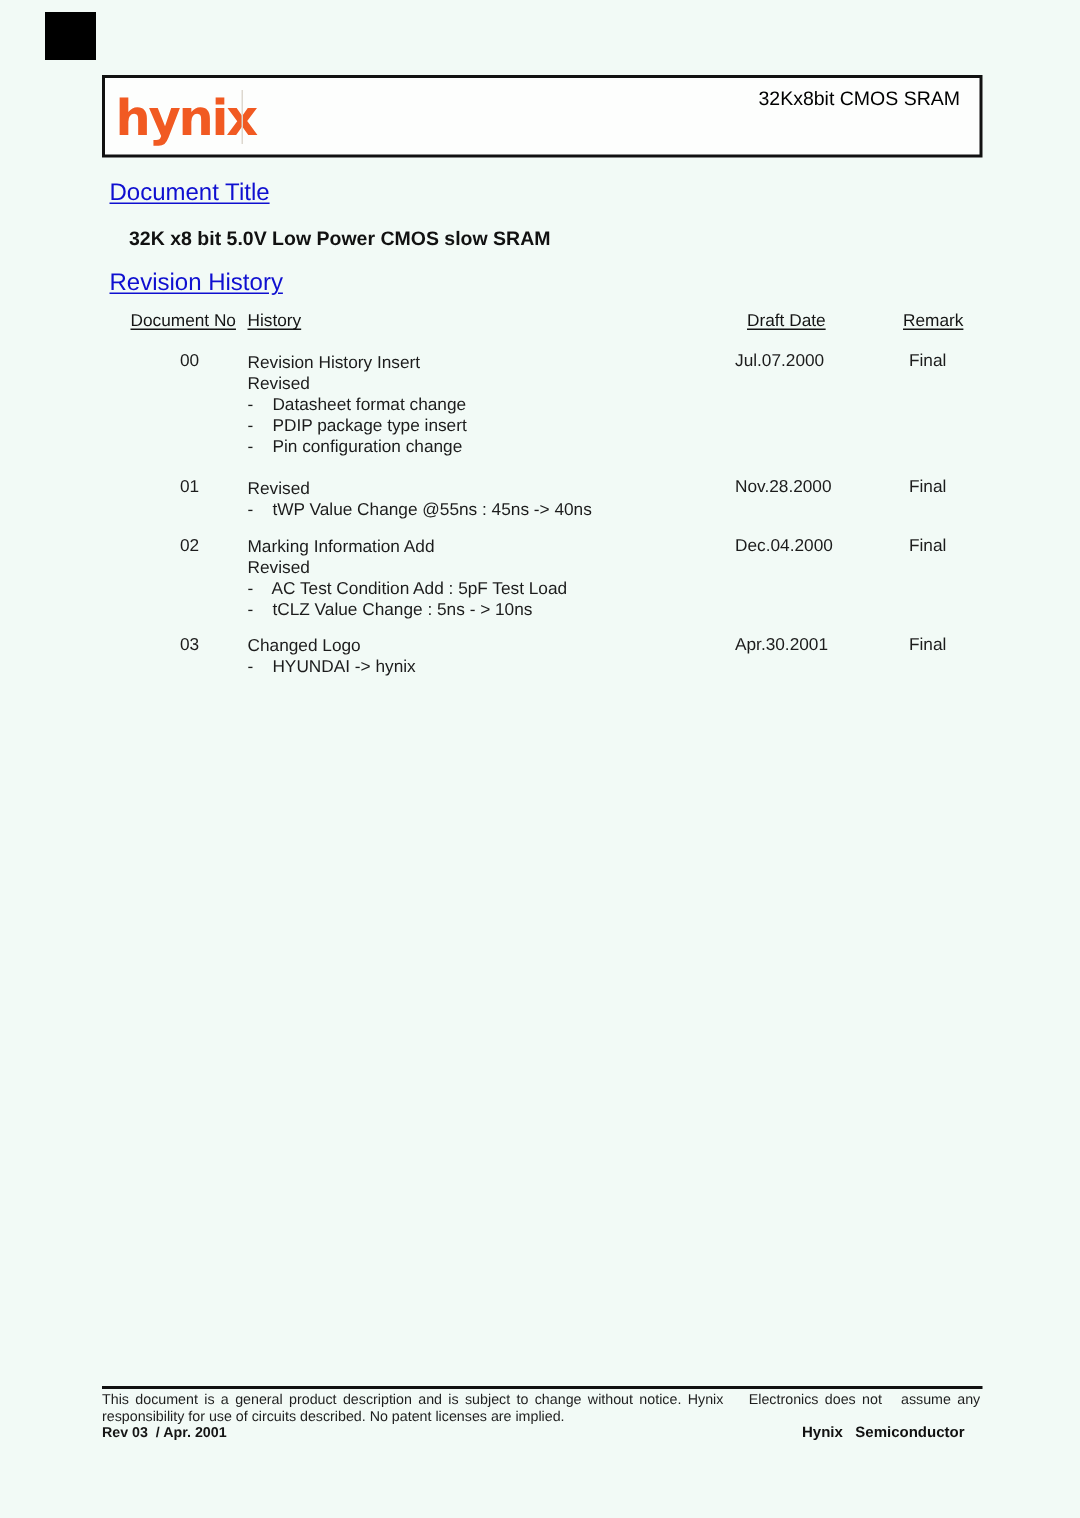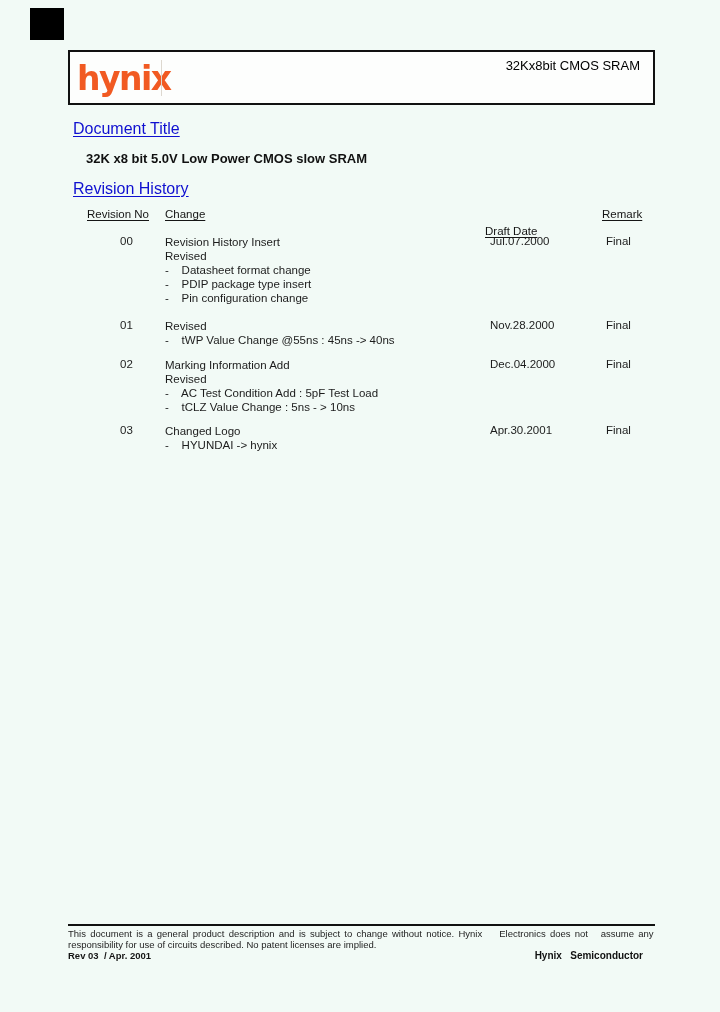--- a/index.html
+++ b/index.html
@@ -69,23 +69,23 @@
     <div class="title-block">
       <div class="title-line2">32Kx8bit CMOS SRAM</div>
     </div>
   </div>
 
   <div class="heading" style="top:120px;">Document Title</div>
   <div class="doc-subtitle">32K x8 bit 5.0V Low Power CMOS slow SRAM</div>
 
   <div class="heading" style="top:180px;">Revision History</div>
 
-  <div class="col-head" style="left:87px;">Revision No</div>
-  <div class="col-head" style="left:165px;">Change</div>
-  <div class="col-head" style="left:485px;margin-top:17px;">Draft Date</div>
+  <div class="col-head" style="left:87px;">Document No</div>
+  <div class="col-head" style="left:165px;">History</div>
+  <div class="col-head" style="left:498px;">Draft Date</div>
   <div class="col-head" style="left:602px;">Remark</div>
 
   <div class="rev-row" style="top:235px;">
     <span class="rev-no">00</span>
     <div class="rev-history">
       <div>Revision History Insert</div>
       <div>Revised</div>
       <div>-    Datasheet format change</div>
       <div>-    PDIP package type insert</div>
       <div>-    Pin configuration change</div>

